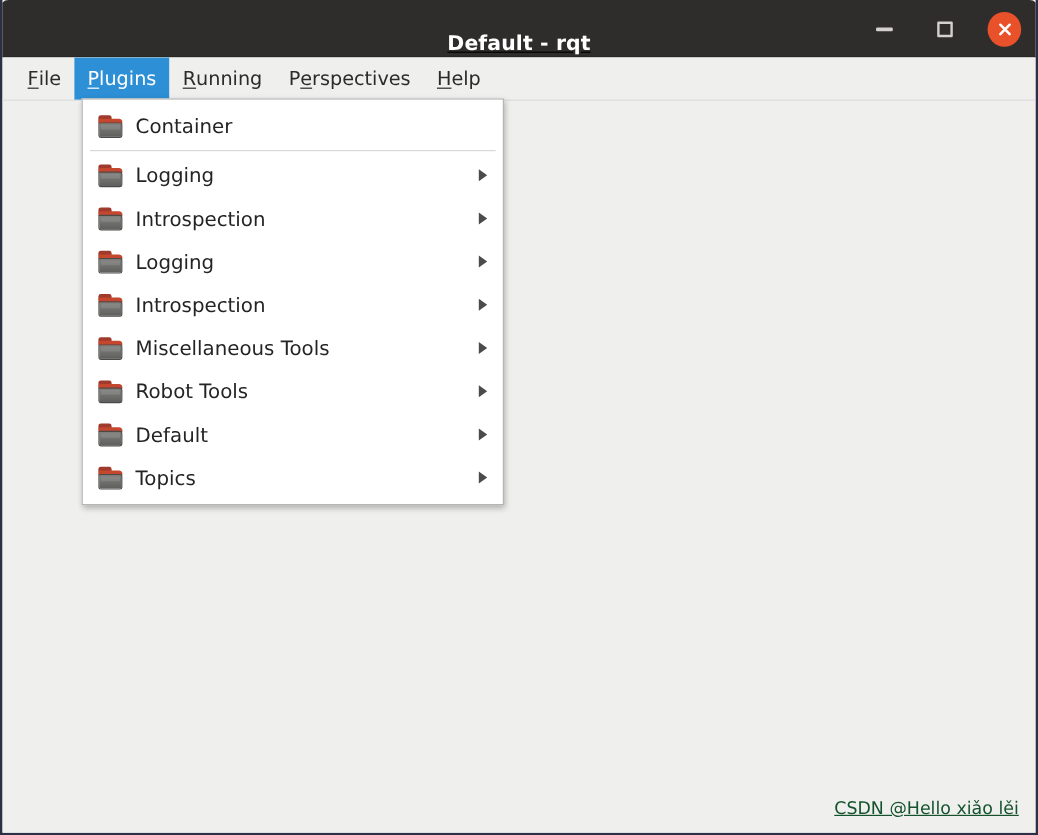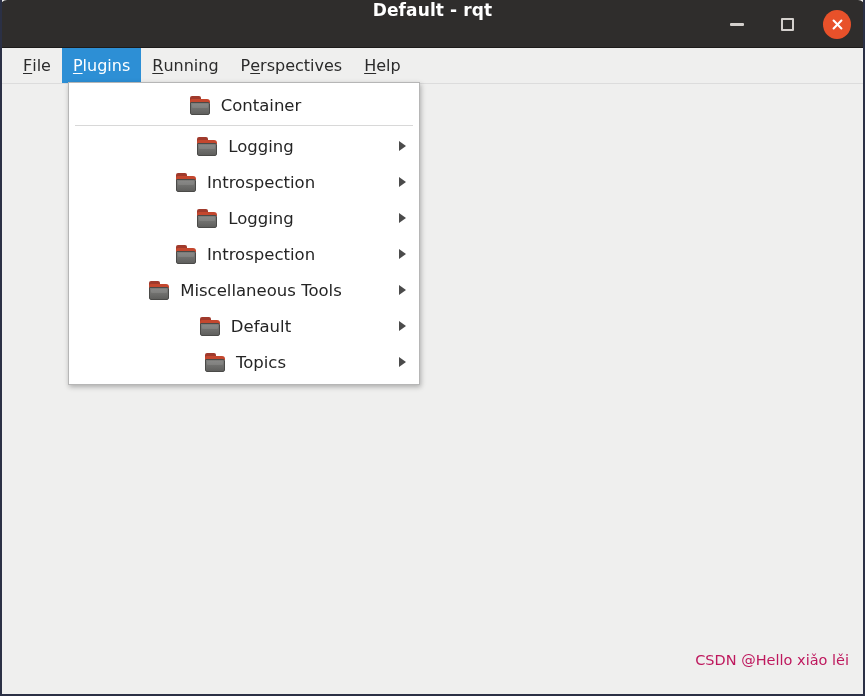--- a/index.html
+++ b/index.html
@@ -27,24 +27,25 @@
 
   
   #titlebar {
     position: relative;
     height: 48px;
     background: #2f2d2c;
     border-top-left-radius: 7px;
     border-top-right-radius: 7px;
     border-bottom: 1px solid #1d1b1a;
     display: flex;
-    align-items: flex-start;
+    align-items: flex-end;
     justify-content: center;
     margin: -0px -2px 0 -2px;
     width: 865px;
+    text-decoration: underline;
   }
 
   #window-title {
     color: #ffffff;
     font-size: 17px;
     font-weight: bold;
     letter-spacing: 0.1px;
     user-select: none;
   }
 
@@ -134,21 +135,20 @@
   }
 
   .menu-row {
     position: relative;
     display: flex;
     align-items: center;
     height: 36px;
     padding: 0 10px 0 12px;
     cursor: default;
     user-select: none;
-    justify-content: center;
   }
 
   .menu-label {
     font-size: 16.5px;
     color: #242424;
     white-space: nowrap;
     margin-left: 10px;
   }
 
   .menu-sep {
@@ -220,25 +220,26 @@
     left: 0;
     right: 0;
     top: 84px;
     bottom: 0;
     background: #efefee;
   }
 
   #watermark {
     position: absolute;
     right: 14px;
-    bottom: 26px;
+    bottom: 12px;
     font-size: 14.5px;
-    color: #be185d;
+    color: #14532d;
     user-select: none;
     white-space: nowrap;
+    text-decoration: underline;
   }
 </style>
 </head>
 <body>
 
 <div id="app-window">
 
   <div id="titlebar">
     <div id="window-title">Default - rqt</div>
 
@@ -333,20 +334,30 @@
         <span class="menu-label">Miscellaneous Tools</span>
         <span class="submenu-arrow"></span>
       </div>
       <div class="menu-row">
         <span class="folder-icon">
           <span class="tab"></span>
           <span class="lip"></span>
           <span class="body"></span>
           <span class="shine"></span>
         </span>
+        <span class="menu-label">Robot Tools</span>
+        <span class="submenu-arrow"></span>
+      </div>
+      <div class="menu-row">
+        <span class="folder-icon">
+          <span class="tab"></span>
+          <span class="lip"></span>
+          <span class="body"></span>
+          <span class="shine"></span>
+        </span>
         <span class="menu-label">Default</span>
         <span class="submenu-arrow"></span>
       </div>
       <div class="menu-row">
         <span class="folder-icon">
           <span class="tab"></span>
           <span class="lip"></span>
           <span class="body"></span>
           <span class="shine"></span>
         </span>

